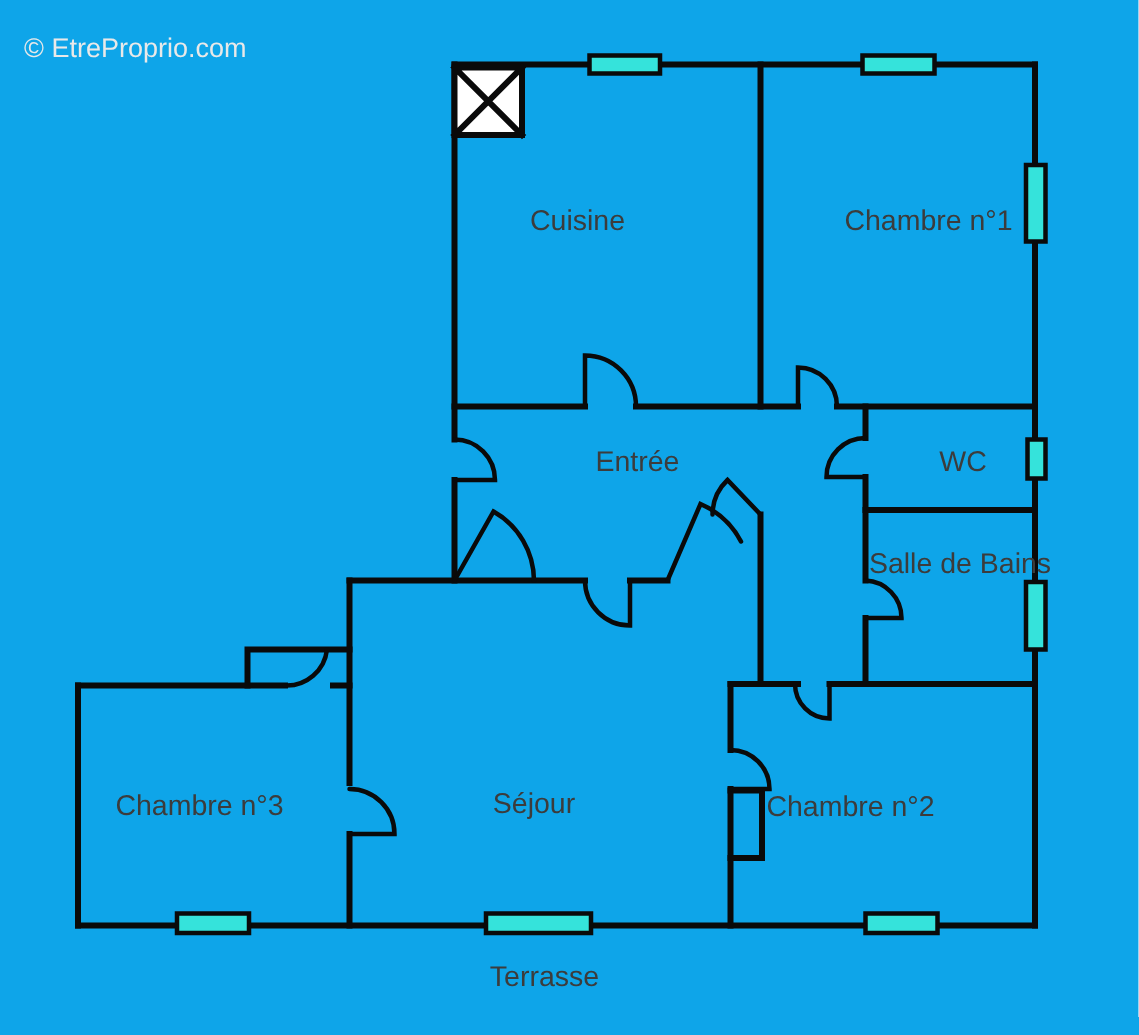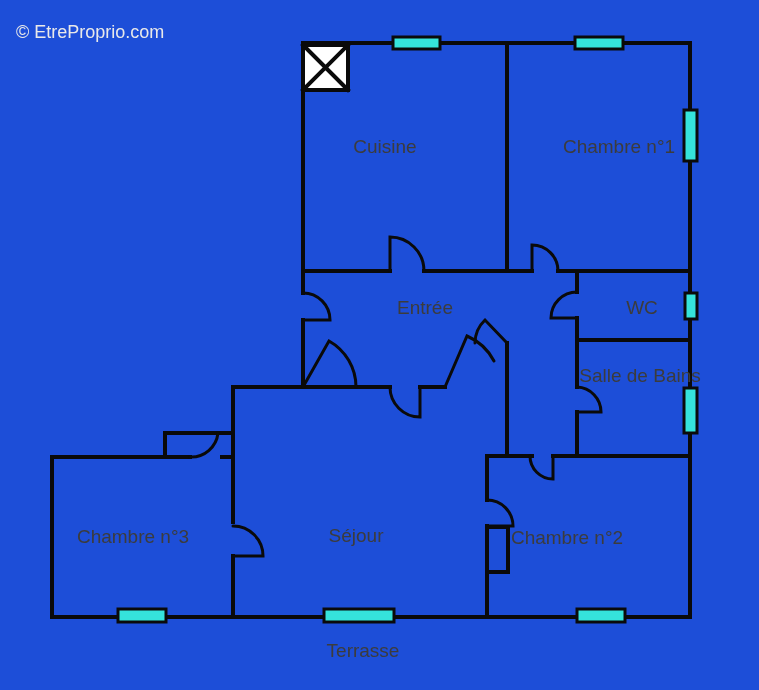--- a/index.html
+++ b/index.html
@@ -4,21 +4,21 @@
 <style>
   html, body {
     margin: 0;
     padding: 0;
     background: #ffffff;
   }
   .stage {
     position: relative;
     width: 759px;
     height: 690px;
-    background: #1d4ed8;
+    background: #0ea5e9;
     overflow: hidden;
   }
   svg {
     display: block;
   }
   .room-label {
     font-family: "Liberation Sans", "DejaVu Sans", sans-serif;
     font-size: 19px;
     fill: #3c3c3c;
   }

